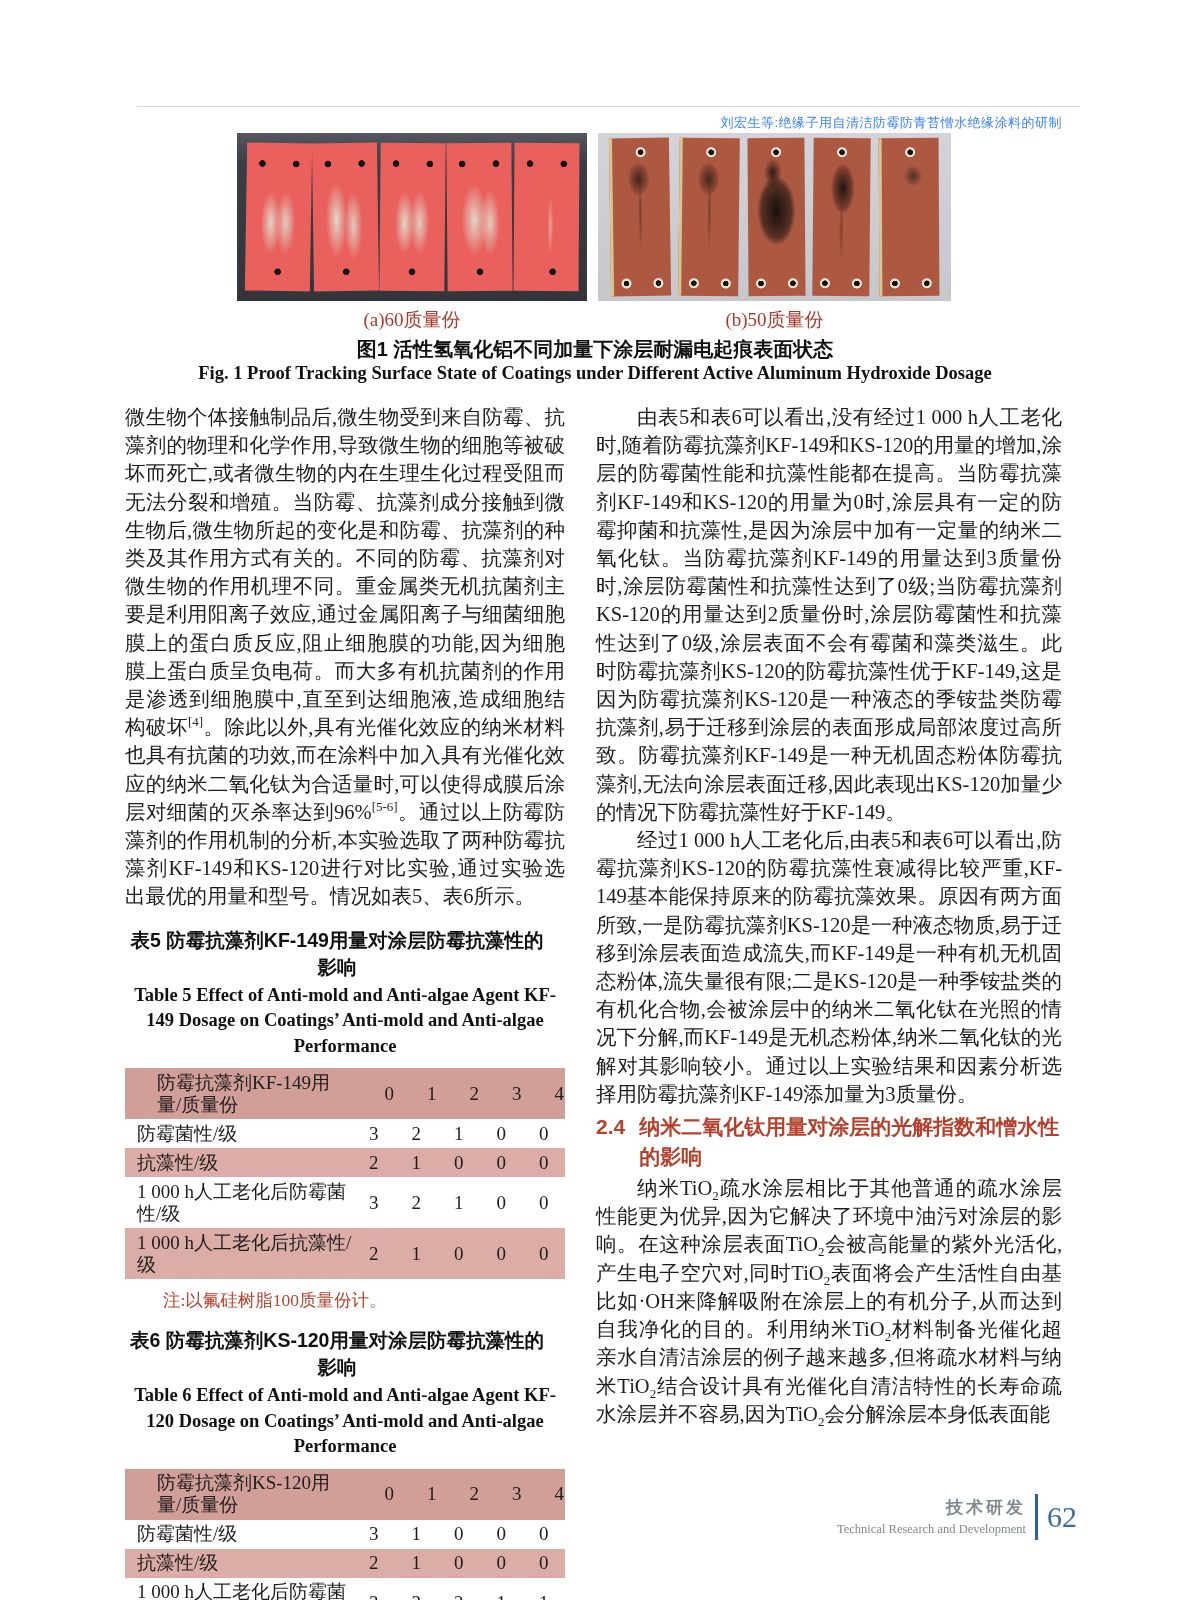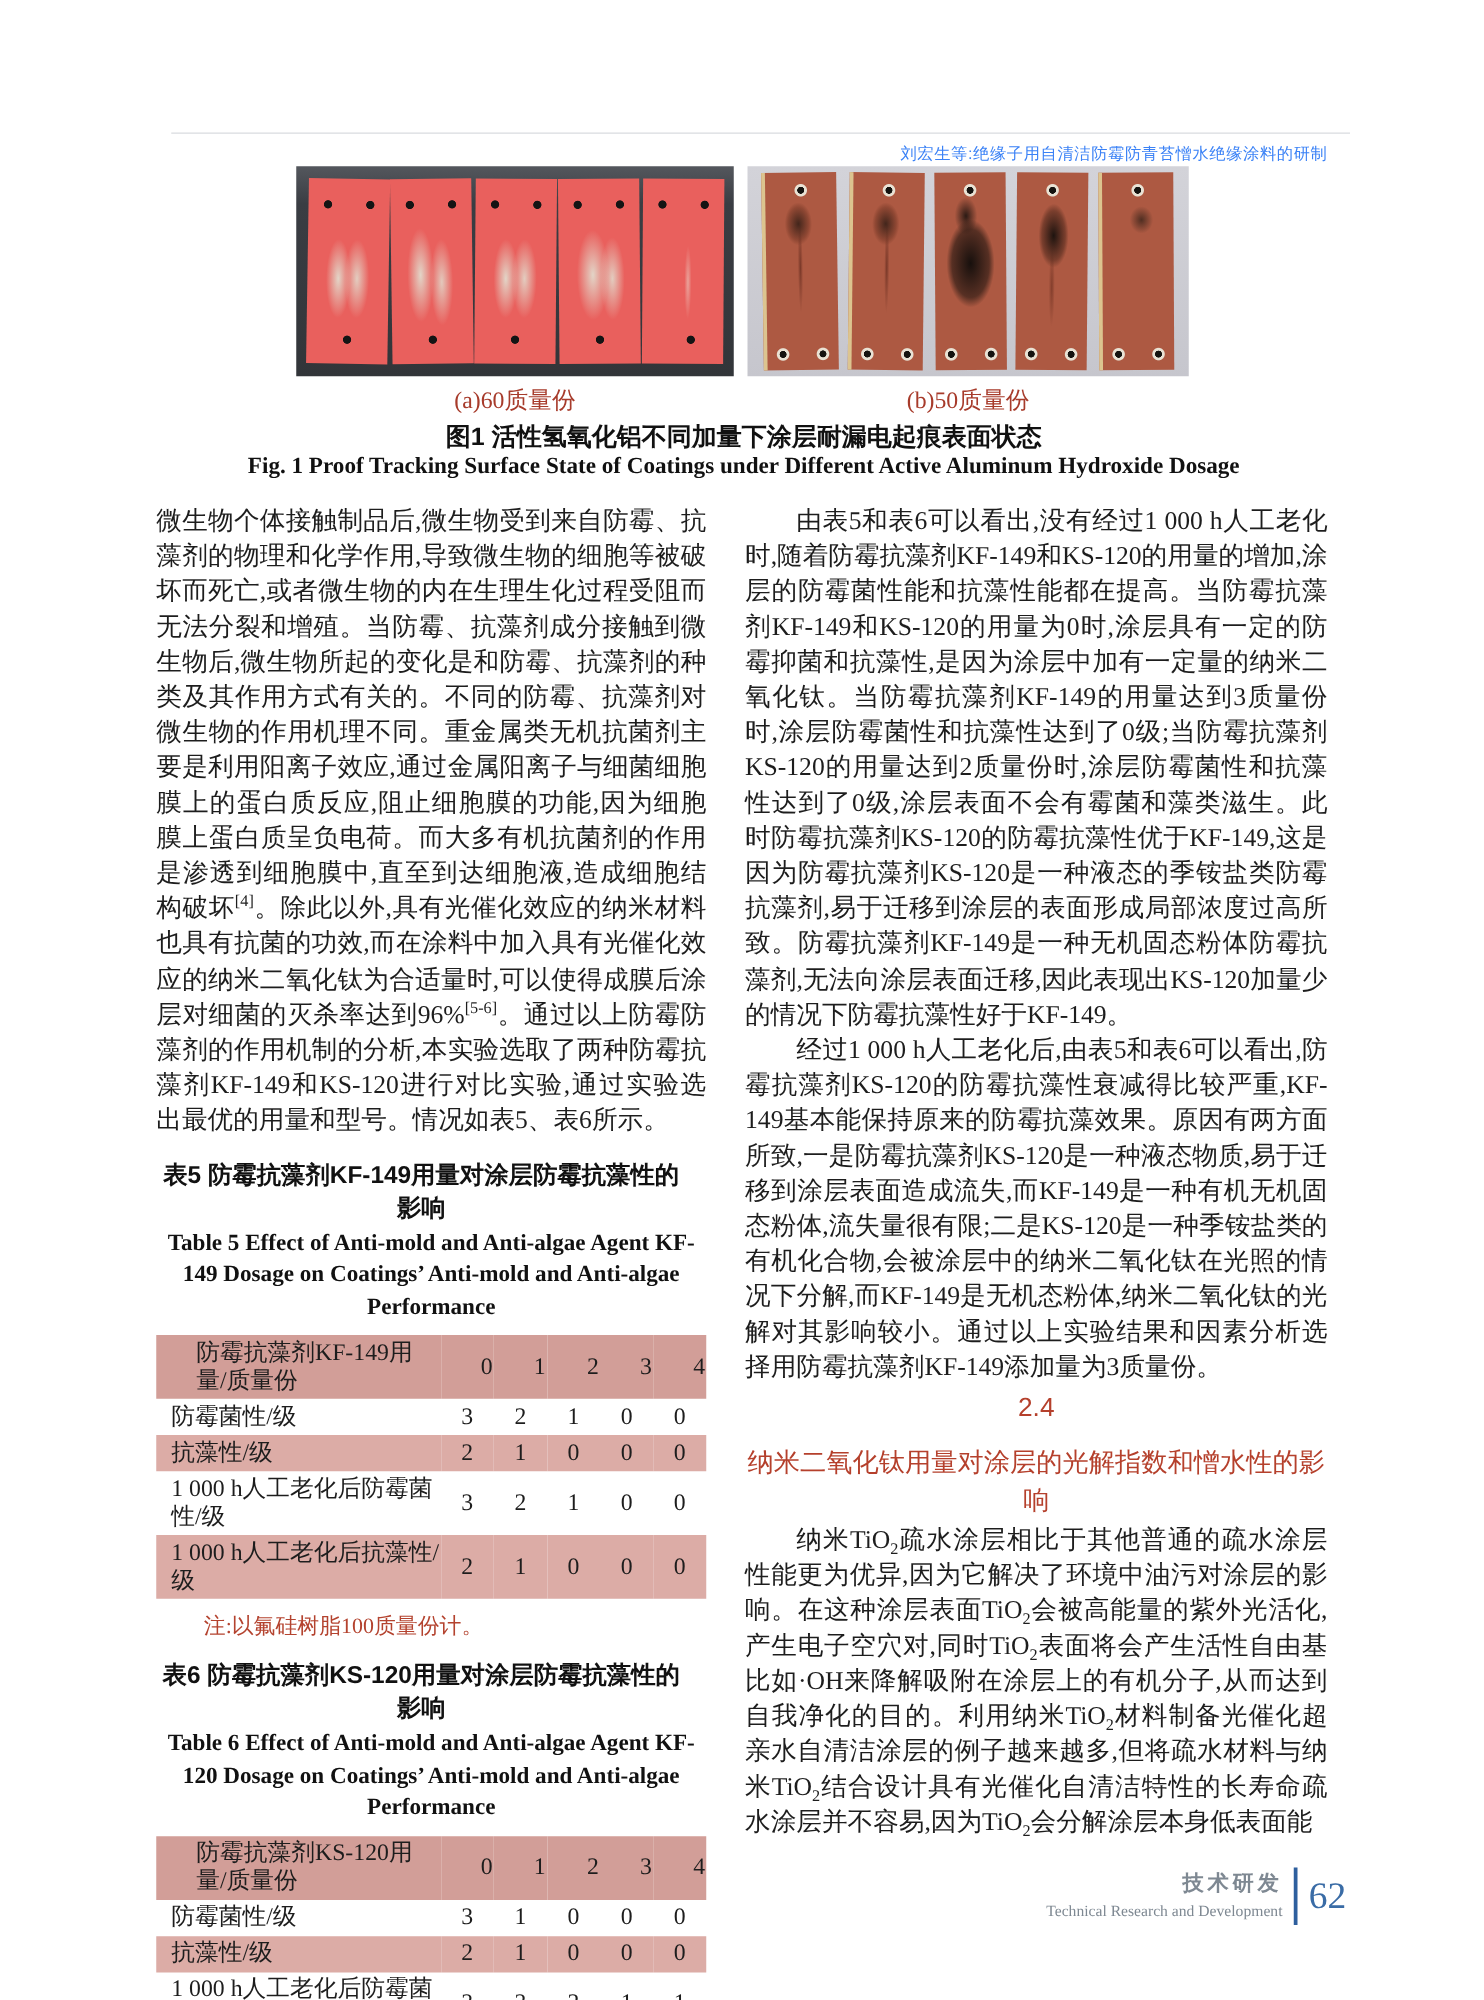--- a/index.html
+++ b/index.html
@@ -122,23 +122,23 @@
   table.data td:first-child { text-align:left; padding-left:12px; width:290px; }
   table.data tr:nth-child(odd) td { background:#dcaca6; }
   table.data tr:first-child td { background:#d29e98;padding-left:32px; }
   .tbl-note {
     color:#b4432f; font-size:17.5px; line-height:22px;
     margin:10px 0 0 38px; text-align:left; text-indent:0;
   }
 
   
   .section-heading {
-    display:flex; gap:14px; margin:4px 0 2px 0; text-align:center;
+    display:flex; gap:14px; margin:4px 0 2px 0; text-align:left;
     color:#b5402c; font-family:"Liberation Sans","DejaVu Sans",sans-serif;
-    font-weight:normal; font-size:21px; line-height:30px;flex-direction:column;
+    font-weight:bold; font-size:21px; line-height:30px;
   }
   .section-heading .num { flex:0 0 auto; }
   .section-heading .txt { flex:1; }
 
   
   .footer { position:absolute; top:1494px; right:110px; display:flex; align-items:center; gap:9px; }
   .footer-txt { text-align:right; color:#7e8892; }
   .footer-zh { font-family:Liberation Mono, monospace; font-weight:bold; font-size:17px; letter-spacing:3px; line-height:24px; }
   .footer-en { font-size:12.5px; line-height:17px; }
   .footer-bar { width:3px; height:46px; background:#2e5f9e; }

